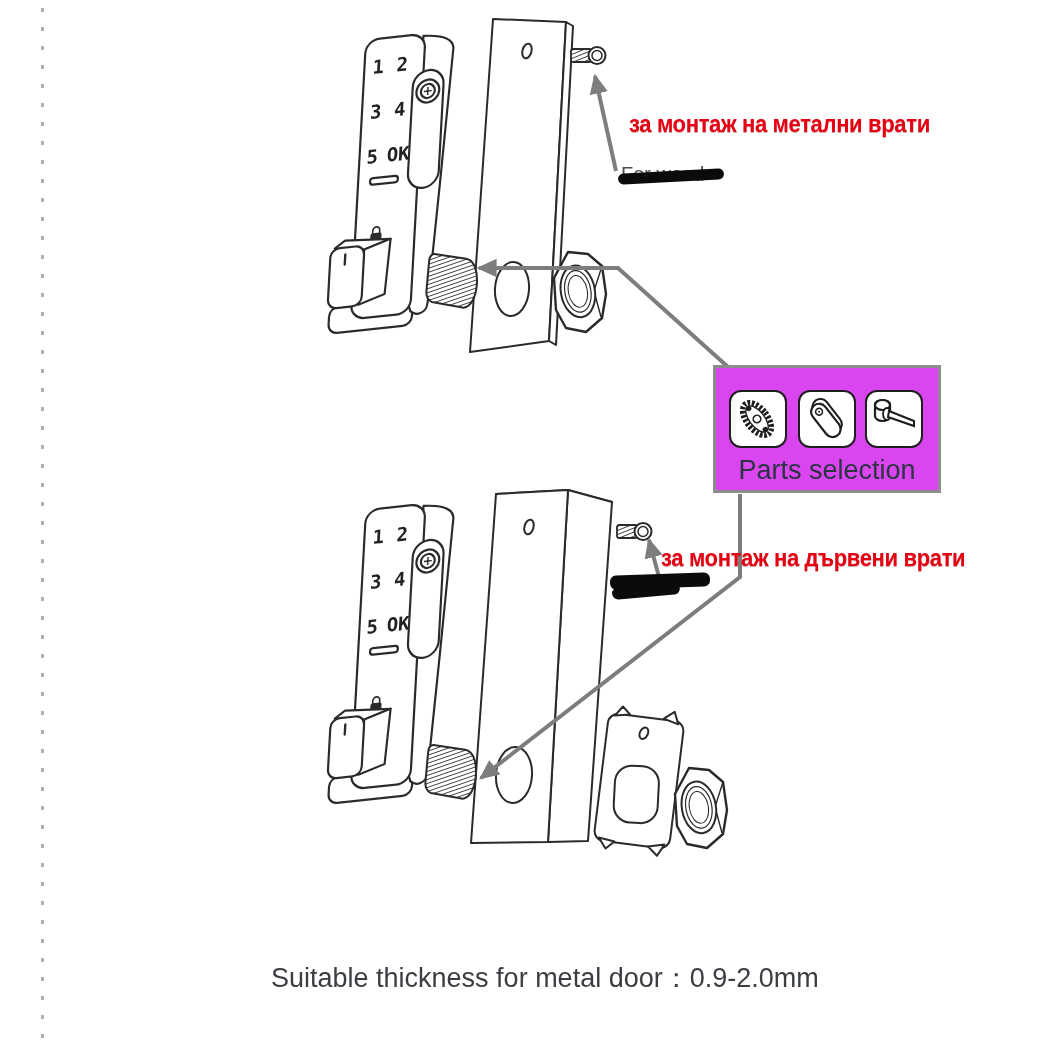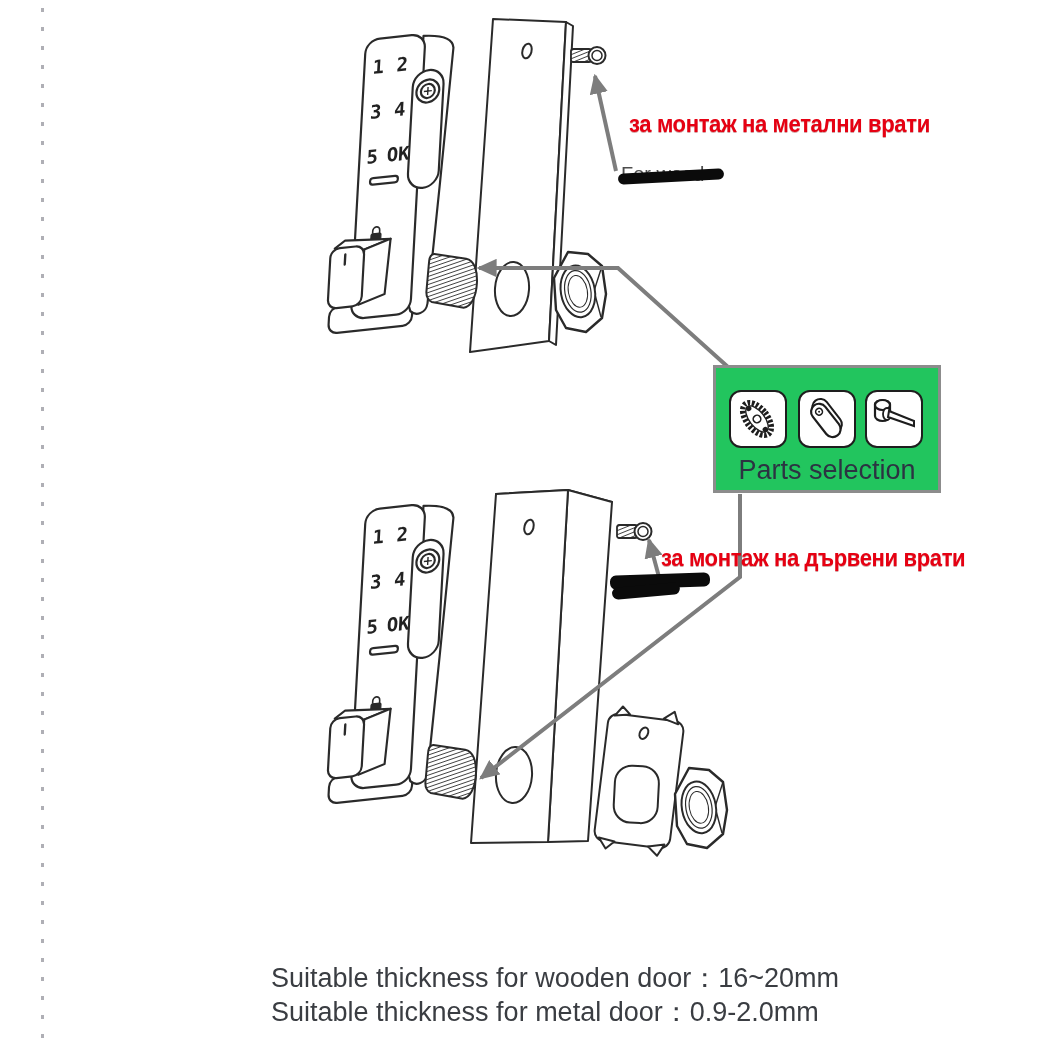--- a/index.html
+++ b/index.html
@@ -14,21 +14,21 @@
   .red-label.metal{left:629px;top:111px;}
   .red-label.wood{left:661px;top:545px;}
   .redaction-top{position:absolute;left:621px;top:163px;width:102px;height:26px;}
   .redaction-top .hidden-text{color:#4e4e4e;font-size:20px;white-space:nowrap;}
   .bar{position:absolute;background:#0b0b0b;border-radius:6px;}
   .redaction-top .bar{left:-3px;top:8px;width:106px;height:11px;transform:rotate(-3deg);}
   .redaction-bottom{position:absolute;left:610px;top:572px;width:104px;height:30px;}
   .redaction-bottom .bar.b1{left:0;top:2px;width:100px;height:14px;transform:rotate(-2deg);}
   .redaction-bottom .bar.b2{left:2px;top:13px;width:68px;height:12px;transform:rotate(-5deg);}
   .parts-box{position:absolute;left:713px;top:365px;width:222px;height:122px;
-    border:3px solid #8c8c8c;background:#22c55e;}
+    border:3px solid #8c8c8c;background:#d946ef;}
   .icon-frame{position:absolute;top:22px;width:58px;height:58px;border:2.5px solid #1e1e1e;
     border-radius:12px;background:#fff;box-sizing:border-box;}
   .icon-frame.f1{left:13px;} .icon-frame.f2{left:82px;} .icon-frame.f3{left:149px;}
   .parts-label{position:absolute;left:0;top:87px;width:100%;text-align:center;
     font-size:27px;color:#2c3342;}
   .footer-text{position:absolute;left:271px;top:961px;font-size:27px;color:#3a3d42;
     line-height:34px;white-space:nowrap;}
 </style>
 </head>
 <body>
@@ -188,17 +188,16 @@
         <path d="M 8,13 a 7.5,5 0 0 1 15,0 l 0,11 a 7.5,5 0 0 1 -15,0 Z" fill="#ffffff" stroke="#1d1d1d" stroke-width="2.2"></path>
         <ellipse cx="15.5" cy="13" rx="7.5" ry="5" fill="#ffffff" stroke="#1d1d1d" stroke-width="2.2"></ellipse>
         <ellipse cx="20" cy="22" rx="4" ry="6" fill="#ffffff" stroke="#1d1d1d" stroke-width="1.8"></ellipse>
         <path d="M 22,19 L 47,29 L 47,34 L 21,25 Z" fill="#ffffff" stroke="#1d1d1d" stroke-width="2"></path>
       </svg>
     </div>
     <div class="parts-label">Parts selection</div>
   </div>
 
   <div class="footer-text">
-    <div>Suitable thickness for wooden door：16~20mm</div>
     <div>Suitable thickness for metal door：0.9-2.0mm</div>
   </div>
 
 </div>
 
 </body></html>

